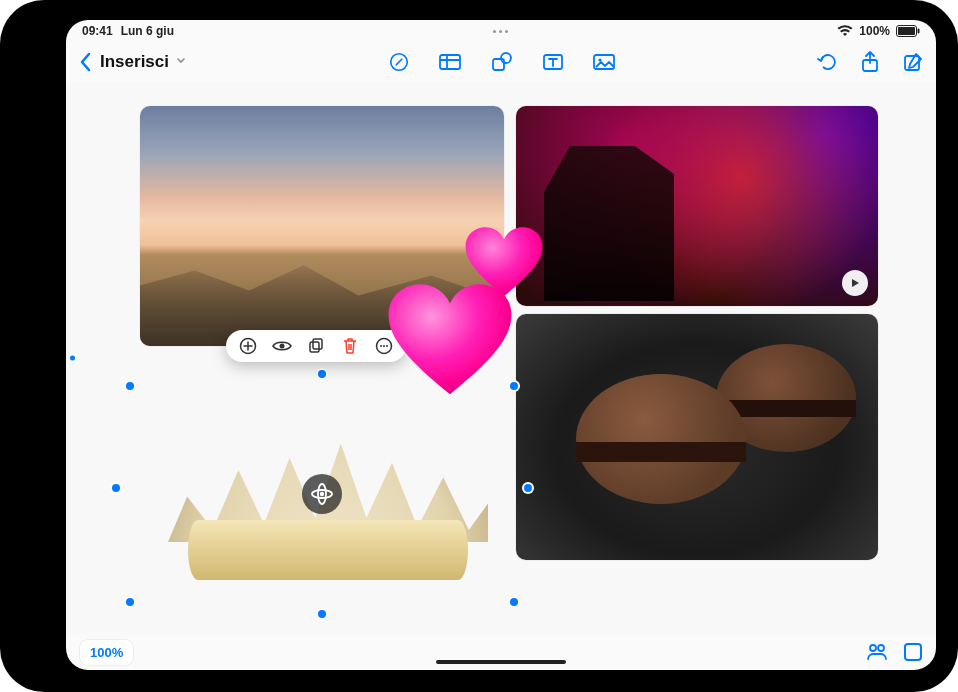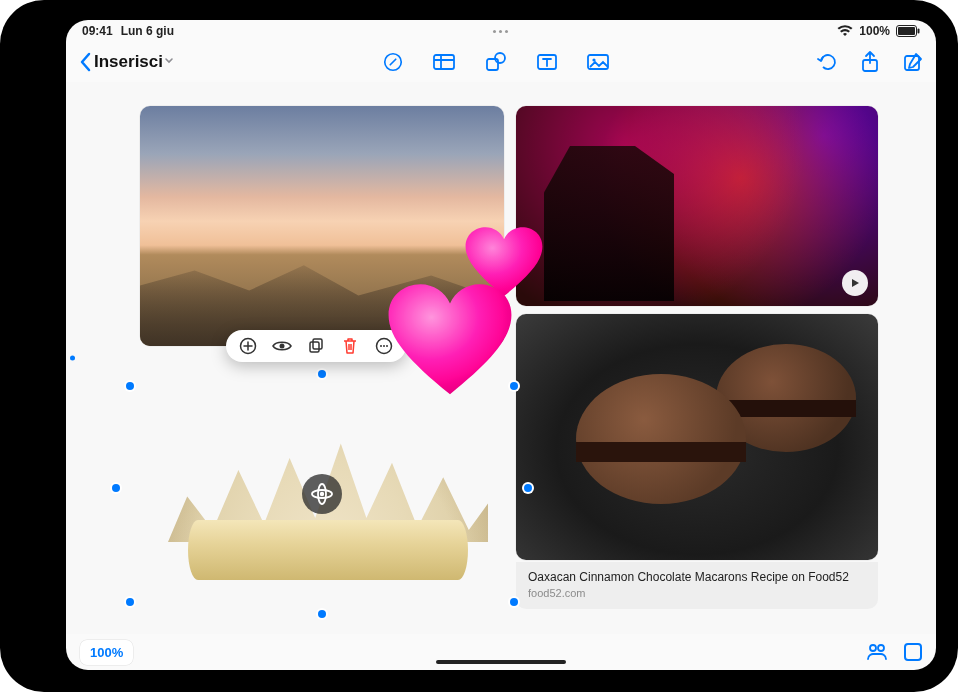--- a/index.html
+++ b/index.html
@@ -40,21 +40,21 @@
   .status-center .dot { width: 3px; height: 3px; border-radius: 50%; background: #999; }
   .status-right { flex: 1; display: flex; justify-content: flex-end; align-items: center; gap: 6px; }
   .wifi-icon, .battery-icon { display: inline-flex; align-items: center; }
   
   .toolbar {
     height: 40px;
     display: flex;
     align-items: center;
     padding: 0 12px;
   }
-  .tb-left { display: flex; align-items: flex-start; flex: 0 0 auto; }
+  .tb-left { display: flex; align-items: flex-start; gap: 6px; flex: 0 0 auto; }
   .tb-center { flex: 1; display: flex; justify-content: center; gap: 28px; }
   .tb-right { display: flex; align-items: center; gap: 22px; }
   .tb-icon { color: #007aff; display: flex; align-items: center; justify-content: center; cursor: pointer; }
   .back-title { display: flex; align-items: center; gap: 2px; cursor: pointer; }
   .title { font-size: 17px; font-weight: 600; color: #111; margin-left: 2px; }
   .chevron-down-mini { color: #888; }
   
   .canvas {
     position: absolute;
     left: 0; right: 0; top: 62px; bottom: 36px;
@@ -324,24 +324,20 @@
         <div class="play-badge">
           <svg width="12" height="12" viewBox="0 0 12 12">
               <path d="M3 2 L10 6 L3 10 Z"></path>
             </svg>
         </div>
       </div>
 
       <div class="img macarons">
         <div class="mac mac2"></div>
         <div class="mac mac1"></div>
-      </div>
-      <div class="link-card">
-        <div class="link-title">Oaxacan Cinnamon Chocolate Macarons Recipe on Food52</div>
-        <div class="link-domain">food52.com</div>
       </div>
 
       <div class="handle h-tl"></div>
       <div class="handle h-tm"></div>
       <div class="handle h-tr"></div>
       <div class="handle h-ml"></div>
       <div class="handle h-mr"></div>
       <div class="handle h-bl"></div>
       <div class="handle h-bm"></div>
       <div class="handle h-br"></div>

